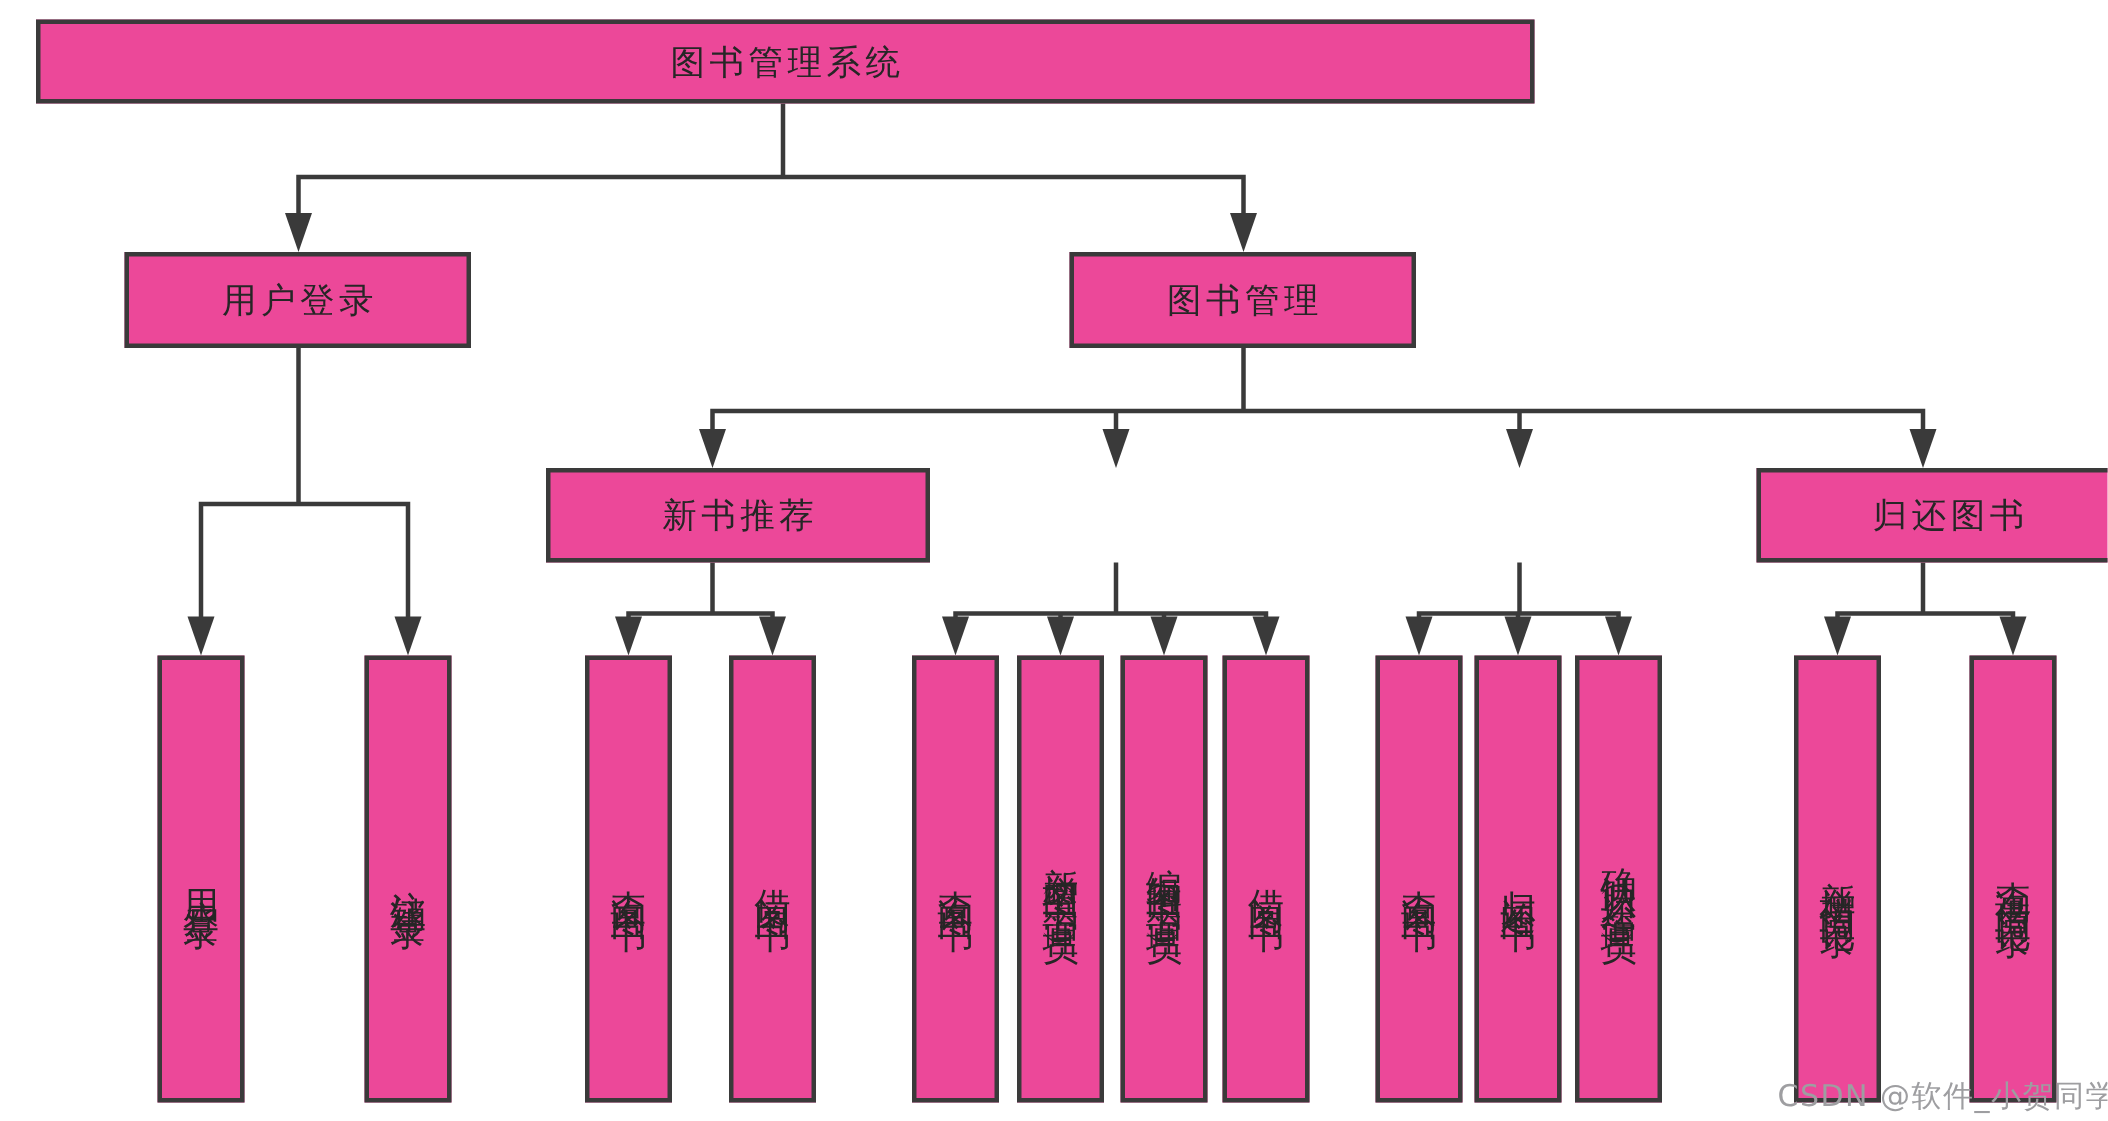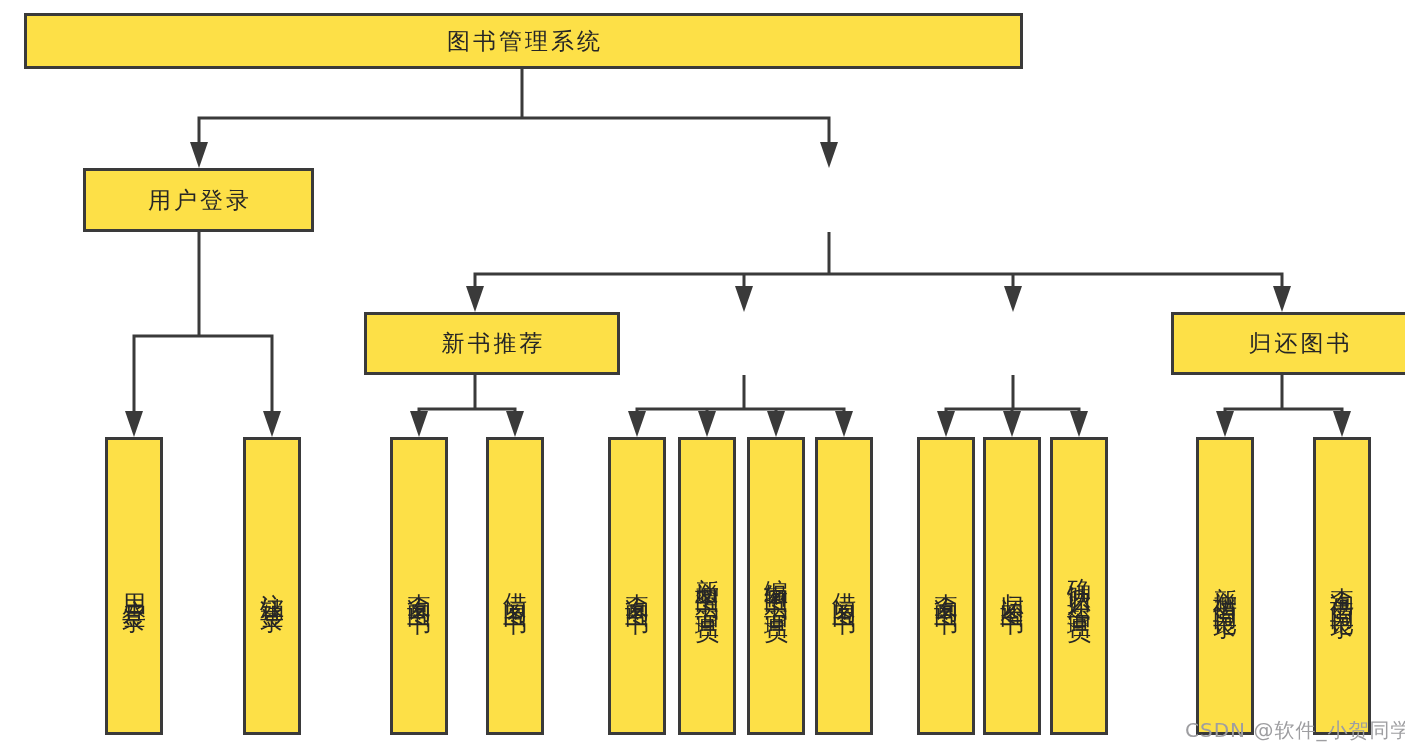--- a/index.html
+++ b/index.html
@@ -22,21 +22,21 @@
   }
   .connectors {
     position: absolute;
     left: 0; top: 0;
     width: 1405px; height: 747px;
     color: var(--line);
   }
   .box {
     position: absolute;
     border: 3px solid var(--line);
-    background: #fde047;
+    background: #ec4899;
     display: flex;
     align-items: center;
     justify-content: center;
     color: var(--text);
     font-size: 23px;
     z-index: 2;
   }
   .box .h-label {
     letter-spacing: 3px;
     white-space: nowrap;
@@ -128,20 +128,23 @@
     </g>
   </svg>
 
   <div class="box root-box">
     <span class="h-label">图书管理系统</span>
   </div>
 
   <div class="box l1-a">
     <span class="h-label">用户登录</span>
   </div>
+  <div class="box l1-b">
+    <span class="h-label">图书管理</span>
+  </div>
 
   <div class="box l2 l2-0">
     <span class="h-label">新书推荐</span>
   </div>
   <div class="box l2 l2-3">
     <span class="h-label">归还图书</span>
   </div>
 
   <div class="box leaf leaf-0">
     <span class="v-label">用户登录</span>

